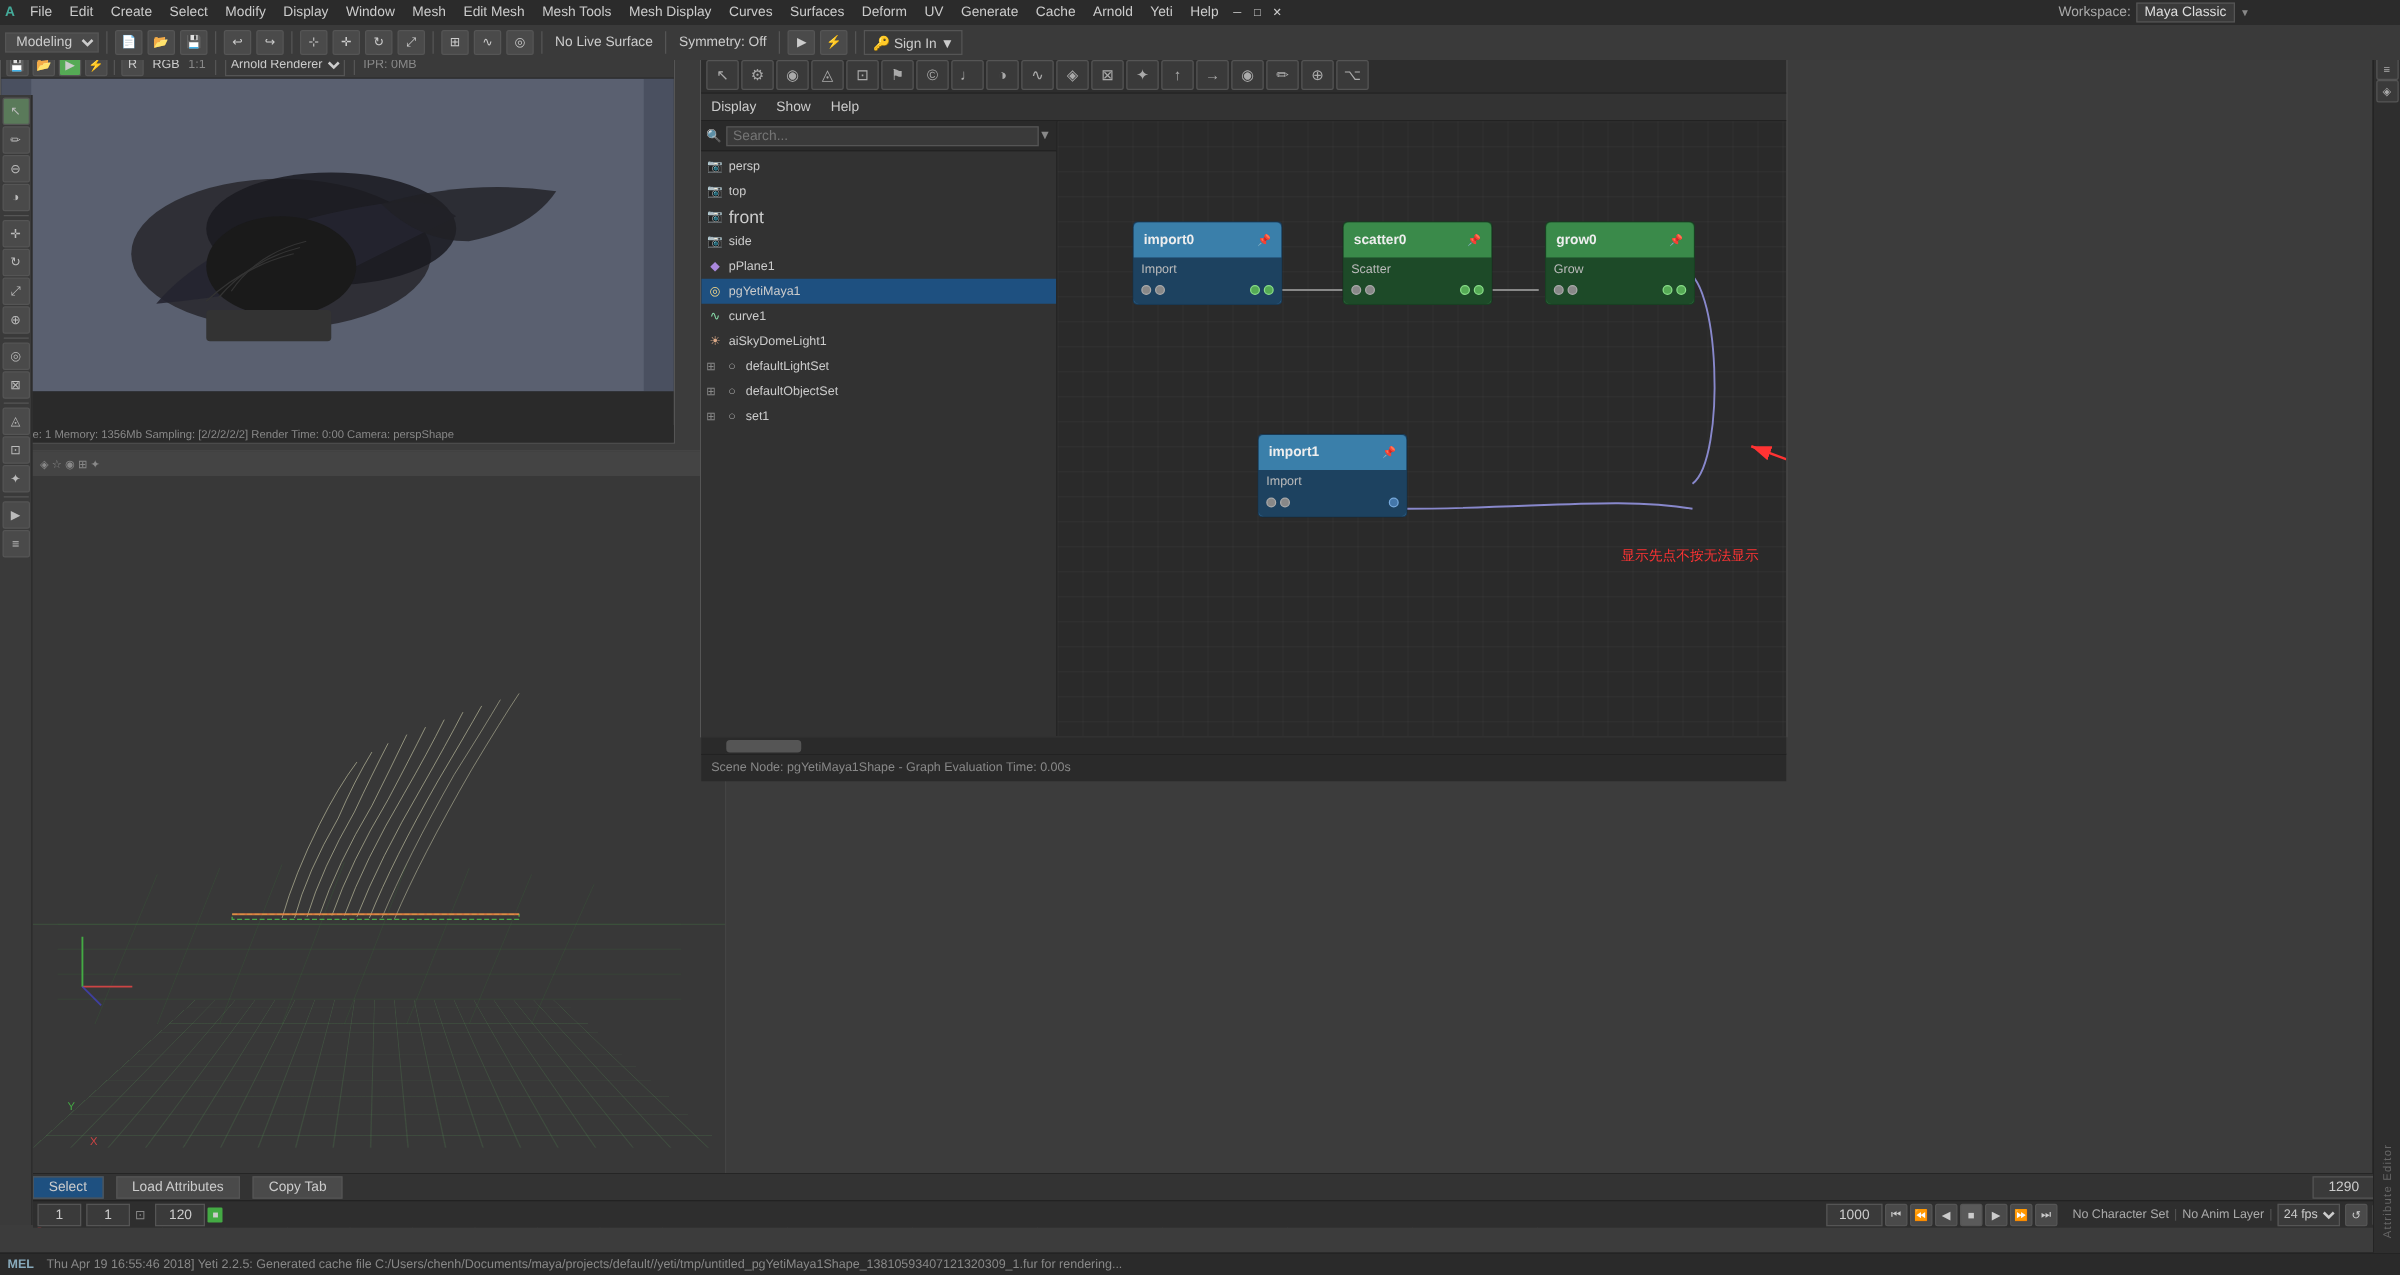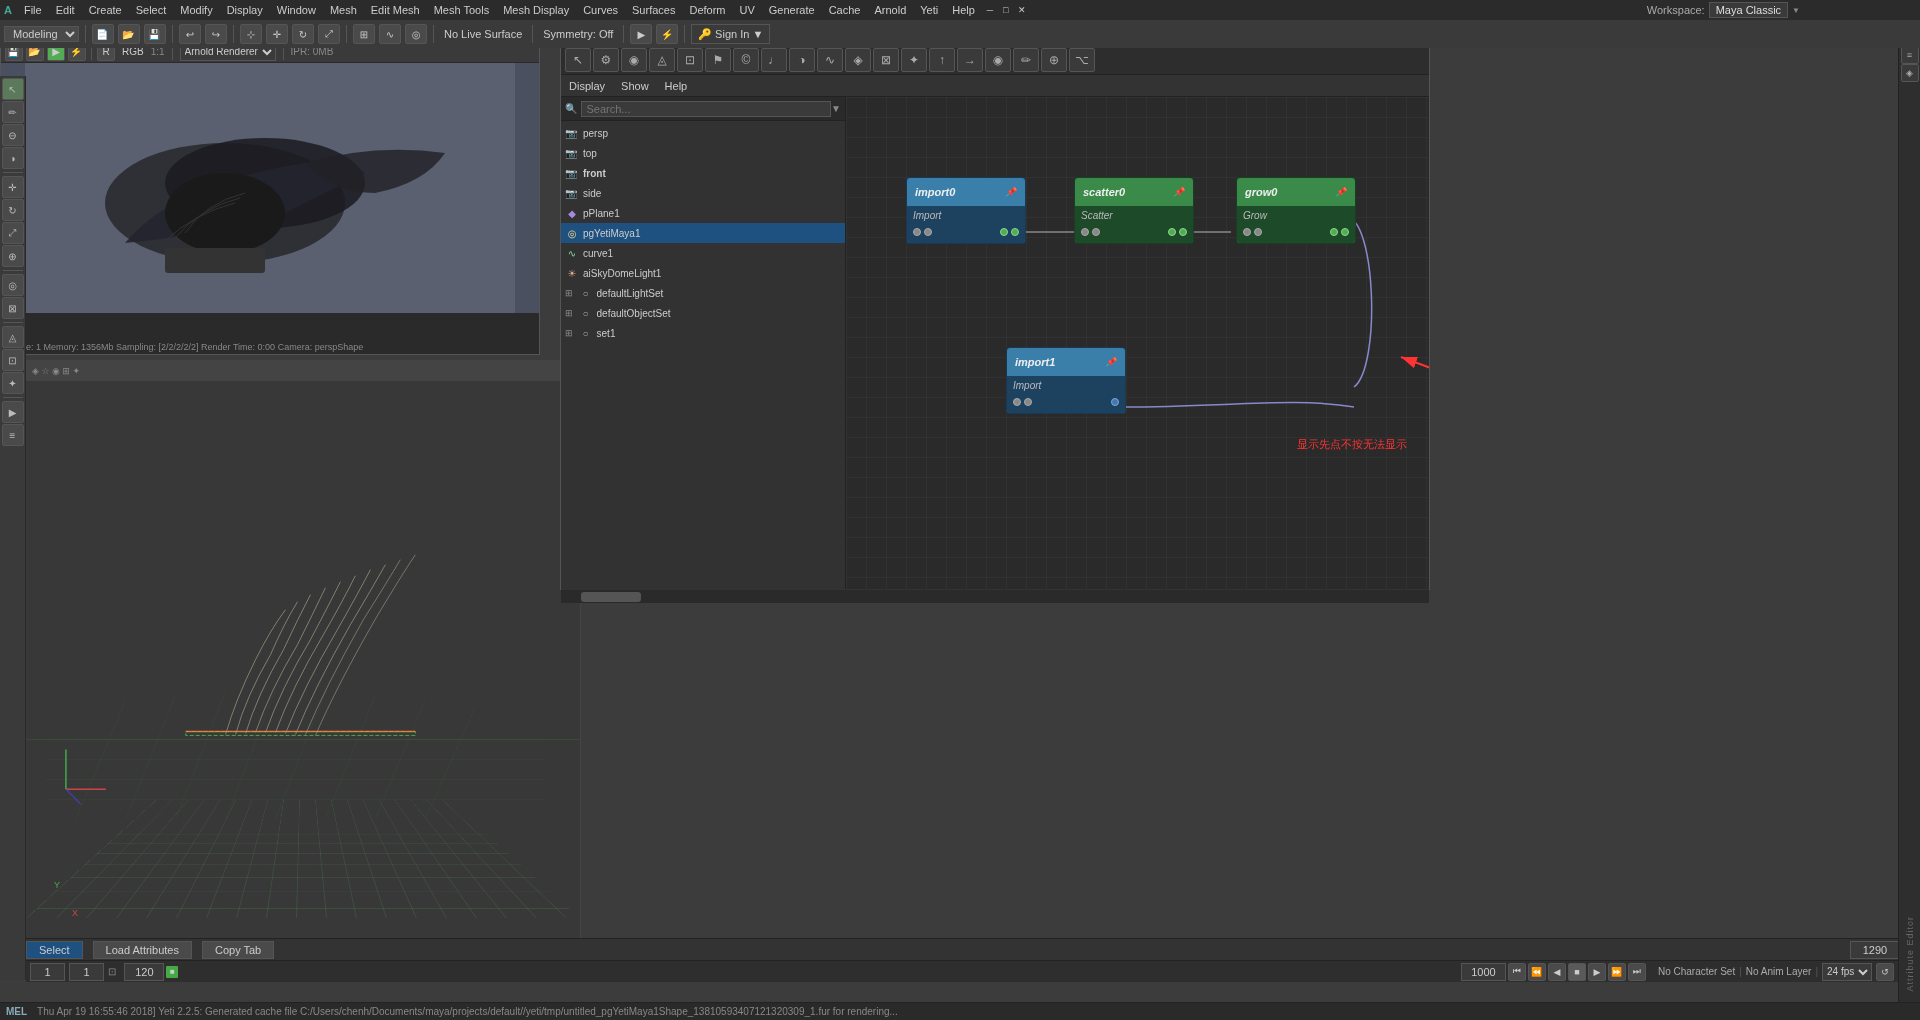--- a/index.html
+++ b/index.html
@@ -337,21 +337,20 @@
         linear-gradient(90deg, rgba(255,255,255,0.03) 1px, transparent 1px);
       background-size: 20px 20px;
     }
 
     
     .graph-node {
       position: absolute;
       border-radius: 4px;
       min-width: 110px;
       border: 1px solid rgba(0,0,0,0.4);
-      font-style: italic;
     }
     .node-header {
       height: 28px;
       border-radius: 4px 4px 0 0;
       display: flex;
       align-items: center;
       padding: 0 8px;
       font-size: 11px;
       font-weight: bold;
       color: #eee;
@@ -885,21 +884,21 @@
         <div class="scene-item">
           <span class="si-icon si-cam">📷</span>
           <span style="font-size:10px;">persp</span>
         </div>
         <div class="scene-item">
           <span class="si-icon si-cam">📷</span>
           <span style="font-size:10px;">top</span>
         </div>
         <div class="scene-item">
           <span class="si-icon si-cam">📷</span>
-          <span style="font-size:10px;font-weight:bold;">front</span>
+          <span style="font-size:14px;">front</span>
         </div>
         <div class="scene-item">
           <span class="si-icon si-cam">📷</span>
           <span style="font-size:10px;">side</span>
         </div>
         <div class="scene-item">
           <span class="si-icon si-mesh">◆</span>
           <span style="font-size:10px;">pPlane1</span>
         </div>
         <div class="scene-item selected">
@@ -1052,20 +1051,23 @@
       </svg>
 
       <div style="position:absolute;right:22px;top:340px;color:#ff3333;font-size:11px;pointer-events:none;white-space:nowrap;">显示先点不按无法显示</div>
     </div>
   </div>
 
   <div id="yeti-scrollbar-h">
     <div class="scrollbar-thumb"></div>
   </div>
 
+  <div id="yeti-status">
+    <span>Scene Node: pgYetiMaya1Shape - Graph Evaluation Time: 0.00s</span>
+  </div>
 </div>
 
 <div id="left-toolbox">
   <div class="tool-icon active">↖</div>
   <div class="tool-icon">✏</div>
   <div class="tool-icon">⊖</div>
   <div class="tool-icon">◑</div>
   <div style="height:1px;width:20px;background:#555;margin:2px 0;"></div>
   <div class="tool-icon">✛</div>
   <div class="tool-icon">↻</div>

